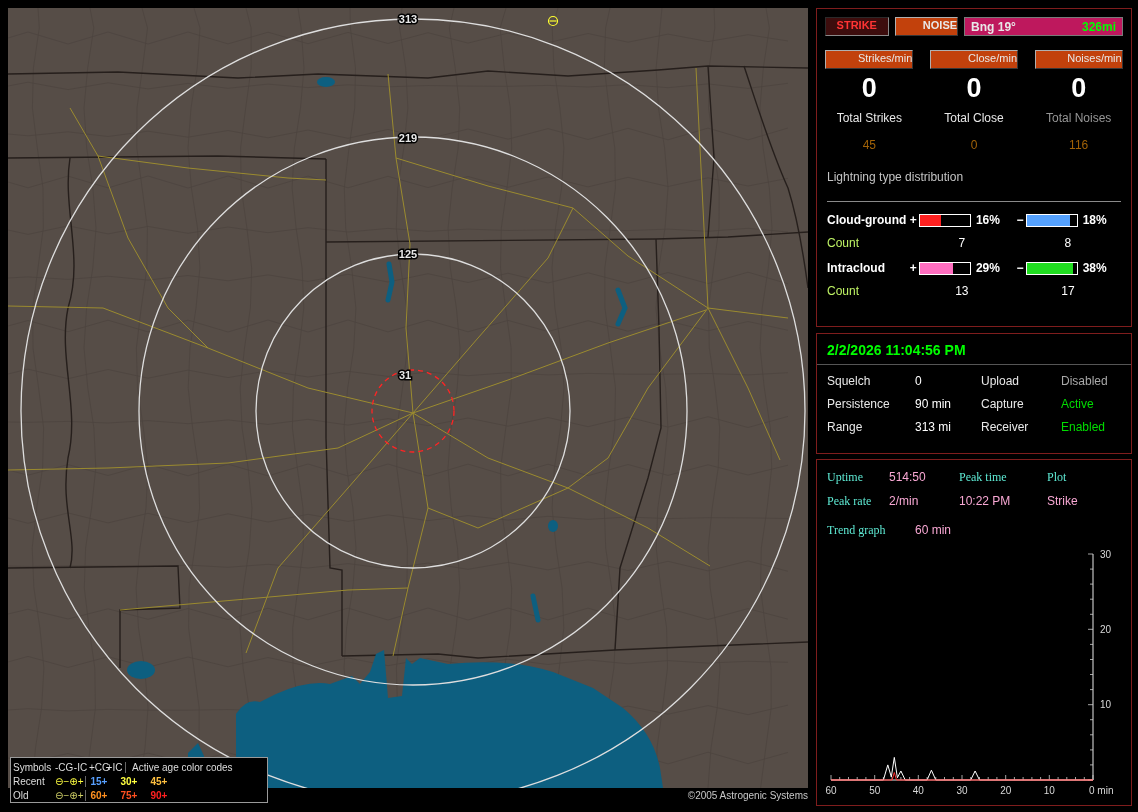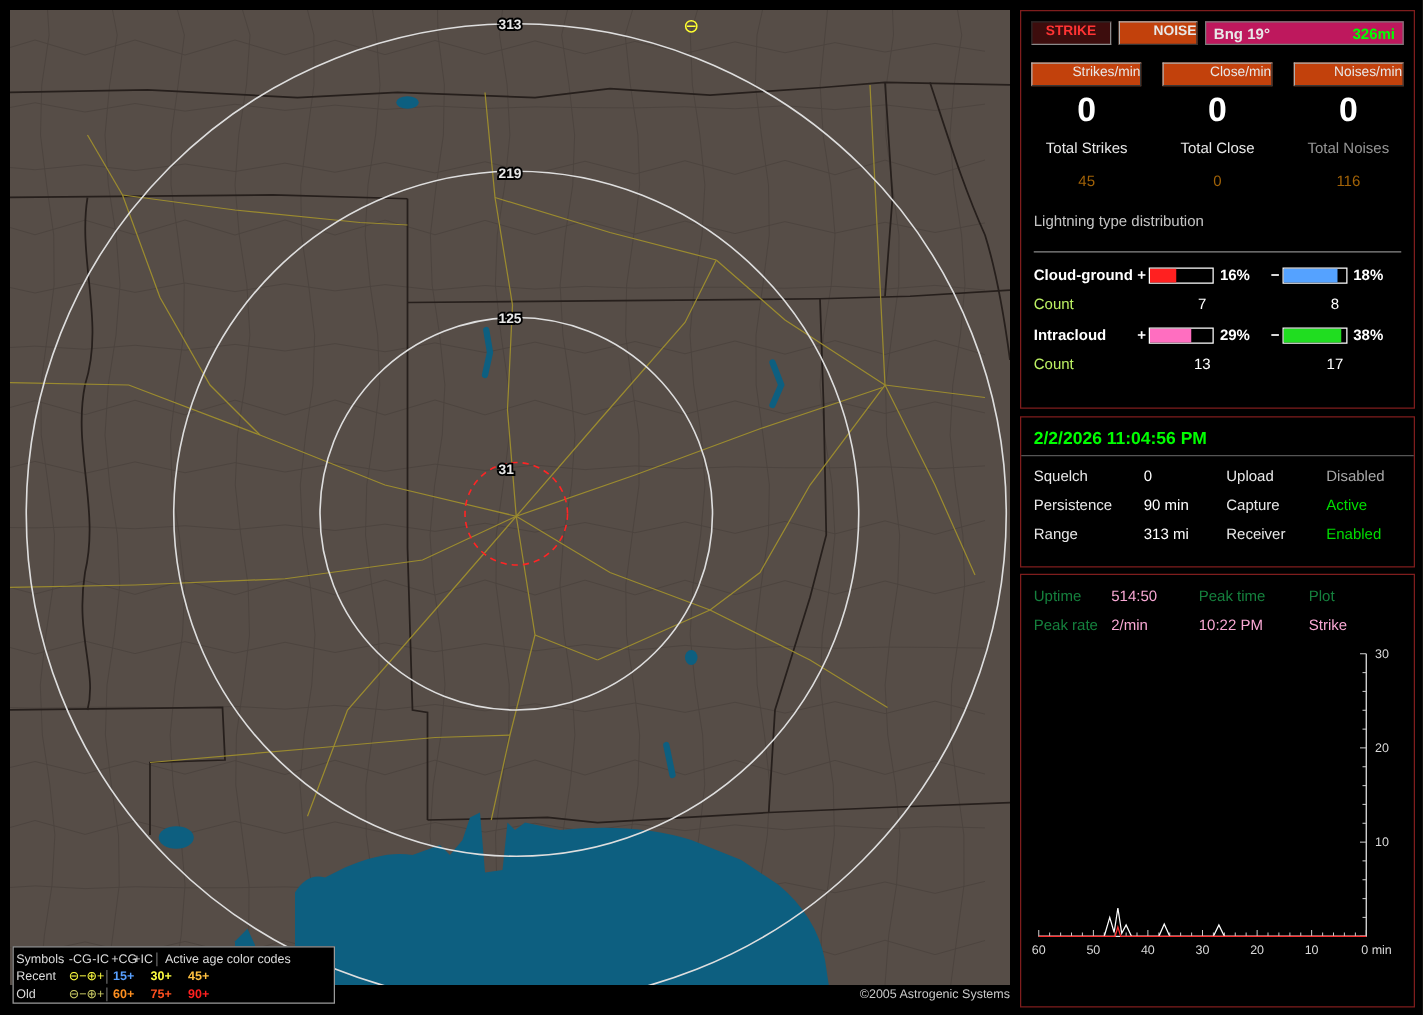--- a/index.html
+++ b/index.html
@@ -51,21 +51,21 @@
   
   #datetime{color:#00ff00;font-weight:bold;font-size:14px;padding:8px 10px 6px 10px;
     border-bottom:1px solid #555;}
   .st-row{display:flex;padding:0 10px;margin-top:9px;}
   .st-l1{width:88px;}
   .st-v1{width:66px;color:#fff;}
   .st-l2{width:80px;}
   
   .bt-row{display:flex;padding:0 10px;margin-top:9px;}
   .bt-row:first-child{margin-top:10px;}
-  .lab{color:#15803d;}
+  .lab{color:#5eead4;font-family:Liberation Serif, serif;}
   .val{color:#f9a8d4;}
   .w62{width:62px;}.w70{width:70px;}.w88{width:88px;}
   #trend-wrap{margin-top:10px;padding-left:6px;}
 </style>
 </head>
 <body>
 
 <div id="map-wrap" class="abs">
   <svg viewBox="0 0 800 780" width="800" height="780">
     <rect width="800" height="780" fill="#564d47"></rect>
@@ -304,20 +304,24 @@
     <span class="lab w62">Uptime</span>
     <span class="val w70">514:50</span>
     <span class="lab w88">Peak time</span>
     <span class="lab">Plot</span>
   </div>
   <div class="bt-row">
     <span class="lab w62">Peak rate</span>
     <span class="val w70">2/min</span>
     <span class="val w88">10:22 PM</span>
     <span class="val">Strike</span>
+  </div>
+  <div class="bt-row" style="margin-top:14px;">
+    <span class="lab w88">Trend graph</span>
+    <span class="val">60 min</span>
   </div>
   <div id="trend-wrap">
     <svg id="trend-svg" width="300" height="252" viewBox="0 0 300 252">
         <line x1="270" y1="6" x2="270" y2="232" stroke="#e8e8e8"></line>
         <line x1="8" y1="232" x2="270" y2="232" stroke="#e8e8e8"></line>
         <line x1="270.0" y1="232" x2="270.0" y2="227" stroke="#cfcfcf" stroke-width="0.8"></line>
         <line x1="261.3" y1="232" x2="261.3" y2="229" stroke="#cfcfcf" stroke-width="0.8"></line>
         <line x1="252.5" y1="232" x2="252.5" y2="229" stroke="#cfcfcf" stroke-width="0.8"></line>
         <line x1="243.8" y1="232" x2="243.8" y2="229" stroke="#cfcfcf" stroke-width="0.8"></line>
         <line x1="235.1" y1="232" x2="235.1" y2="229" stroke="#cfcfcf" stroke-width="0.8"></line>

